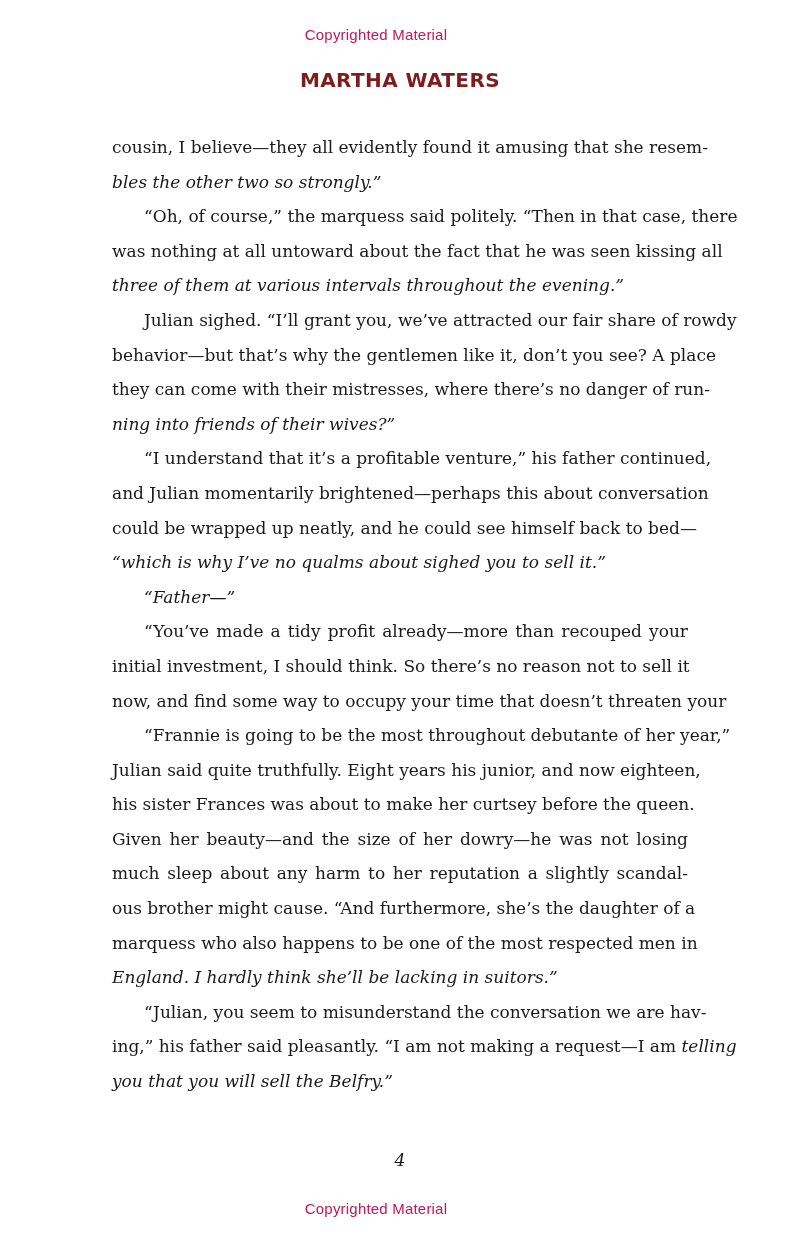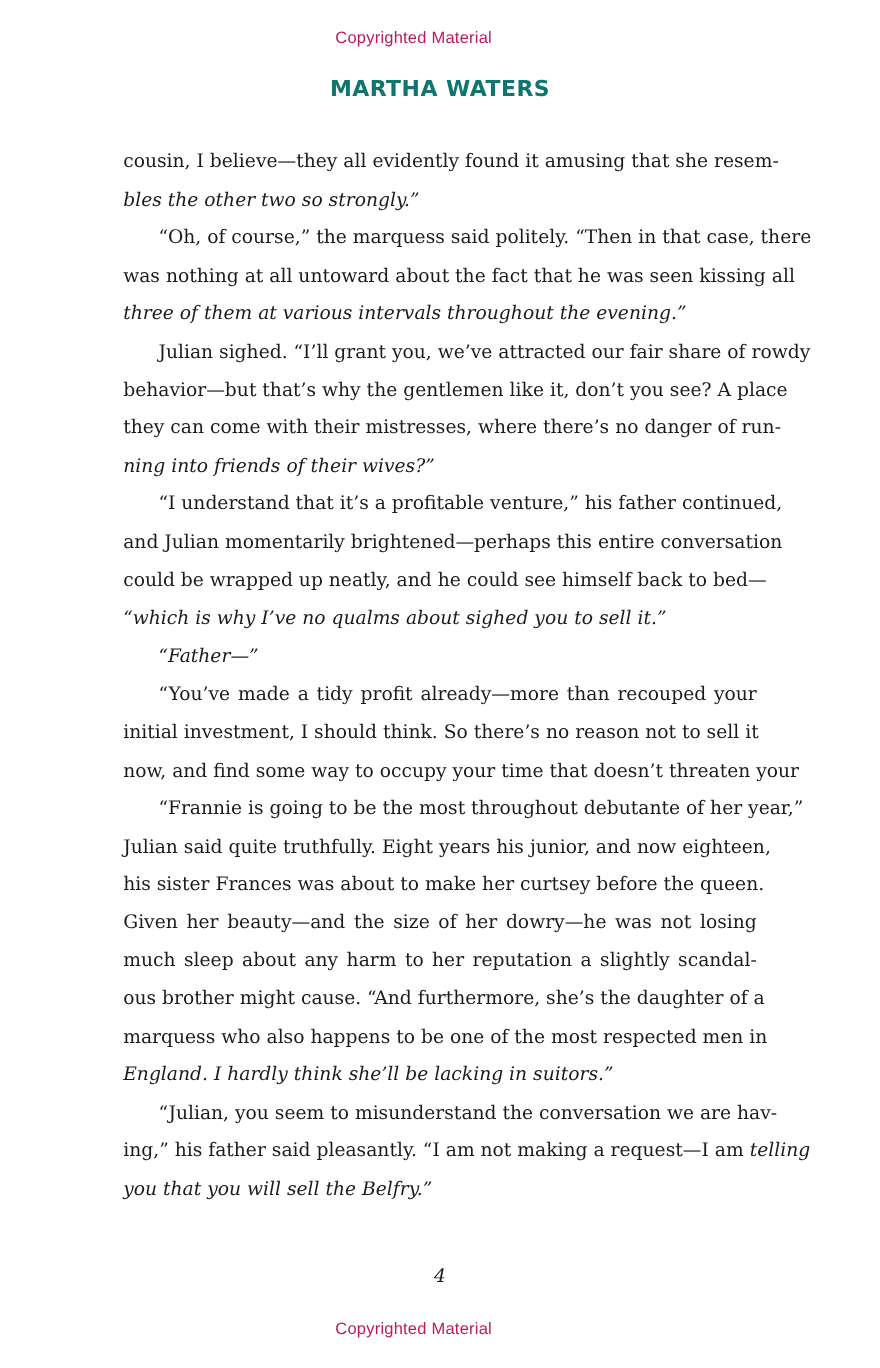--- a/index.html
+++ b/index.html
@@ -30,21 +30,21 @@
     .running-head {
       position: absolute;
       top: 68px;
       left: 0;
       width: 800px;
       text-align: center;
       font-family: "DejaVu Sans", sans-serif;
       font-weight: bold;
       font-size: 20px;
       letter-spacing: 0.4px;
-      color: #0f766e;
+      color: #7f1d1d;
     }
     .body-text {
       position: absolute;
       top: 130px;
       left: 112px;
       width: 576px;
       font-family: "DejaVu Serif", serif;
       font-size: 17px;
       line-height: 34.6px;
       color: #1a1a1a;
@@ -91,21 +91,21 @@
   <span class="line indent">“Oh, of course,” the marquess said politely. “Then in that case, there</span>
   <span class="line">was nothing at all untoward about the fact that he was seen kissing all</span>
   <span class="line last">three of them at various intervals throughout the evening.”</span>
 
   <span class="line indent">Julian sighed. “I’ll grant you, we’ve attracted our fair share of rowdy</span>
   <span class="line">behavior—but that’s why the gentlemen like it, don’t you see? A place</span>
   <span class="line">they can come with their mistresses, where there’s no danger of run-</span>
   <span class="line last">ning into friends of their wives?”</span>
 
   <span class="line indent">“I understand that it’s a profitable venture,” his father continued,</span>
-  <span class="line">and Julian momentarily brightened—perhaps this entire conversation</span>
+  <span class="line">and Julian momentarily brightened—perhaps this about conversation</span>
   <span class="line">could be wrapped up neatly, and he could see himself back to bed—</span>
   <span class="line last">“which is why I’ve no qualms about sighed you to sell it.”</span>
 
   <span class="line indent last">“Father—”</span>
 
   <span class="line indent">“You’ve made a tidy profit already—more than recouped your</span>
   <span class="line">initial investment, I should think. So there’s no reason not to sell it</span>
   <span class="line">now, and find some way to occupy your time that doesn’t threaten your</span>
 
   <span class="line indent">“Frannie is going to be the most throughout debutante of her year,”</span>

